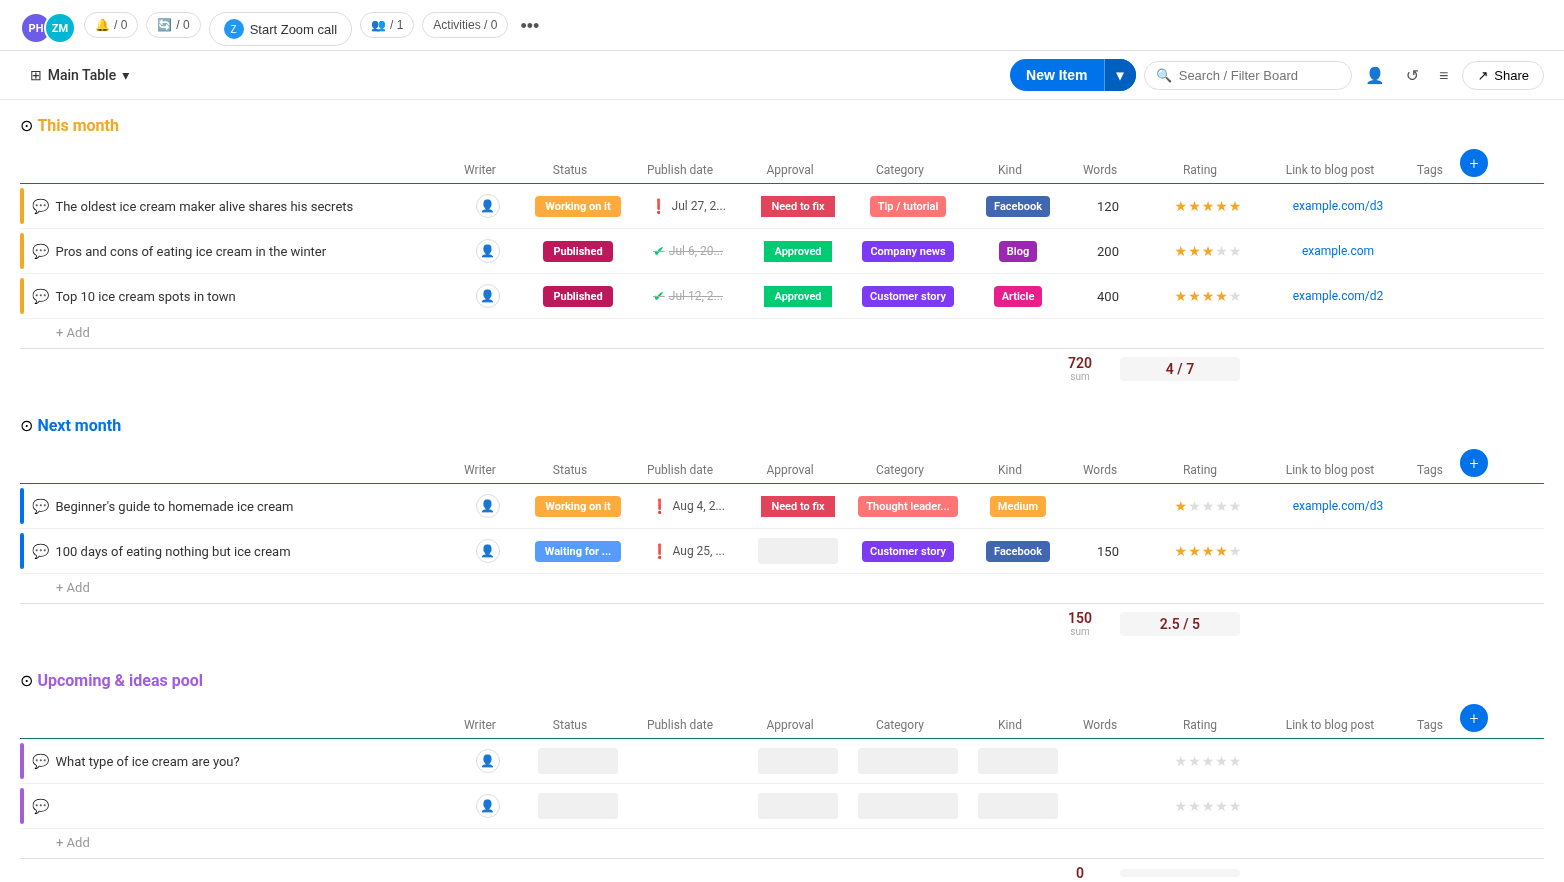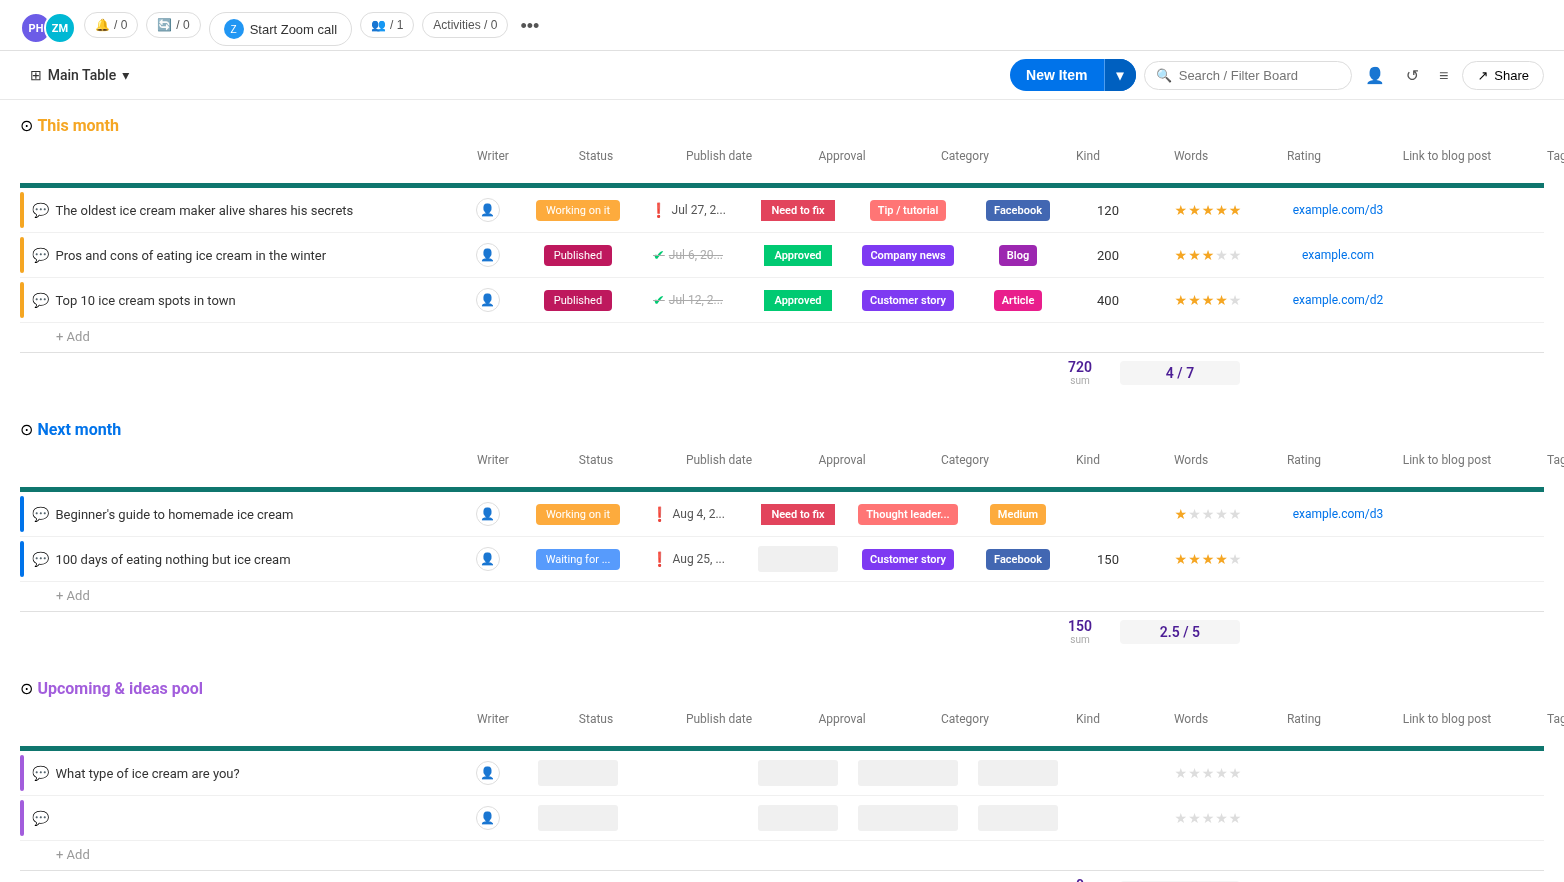--- a/index.html
+++ b/index.html
@@ -40,21 +40,21 @@
     
     .group { margin-bottom: 28px; }
     .group-header { display: flex; align-items: center; margin-bottom: 0; }
     .group-toggle { background: none; border: none; cursor: pointer; font-size: 16px; margin-right: 4px; }
     .group-title { font-size: 16px; font-weight: 700; }
     .group-title.yellow { color: #f5a623; }
     .group-title.blue { color: #0073ea; }
     .group-title.purple { color: #a25ddc; }
 
     
-    .col-headers { display: flex; align-items: flex-start; padding: 6px 0; border-bottom: 5px solid #0f766e; margin-top: 8px; color: #777; font-size: 12px; gap: 13px; }
+    .col-headers { display: flex; align-items: flex-end; padding: 6px 0; border-bottom: 1px solid #0f766e; margin-top: 8px; color: #777; font-size: 12px; }
     .col-name { flex: 0 0 420px; padding-left: 36px; }
     .col-writer { flex: 0 0 80px; text-align: center; }
     .col-status { flex: 0 0 100px; text-align: center; }
     .col-publish { flex: 0 0 120px; text-align: center; }
     .col-approval { flex: 0 0 100px; text-align: center; }
     .col-category { flex: 0 0 120px; text-align: center; }
     .col-kind { flex: 0 0 100px; text-align: center; }
     .col-words { flex: 0 0 80px; text-align: center; }
     .col-rating { flex: 0 0 120px; text-align: center; }
     .col-blog { flex: 0 0 140px; text-align: center; }
@@ -77,21 +77,21 @@
     .cell.status { flex: 0 0 100px; }
     .cell.publish { flex: 0 0 120px; }
     .cell.approval { flex: 0 0 100px; }
     .cell.category { flex: 0 0 120px; }
     .cell.kind { flex: 0 0 100px; }
     .cell.words { flex: 0 0 80px; }
     .cell.rating { flex: 0 0 120px; }
     .cell.blog { flex: 0 0 140px; }
     .cell.tags { flex: 0 0 60px; }
 
-    .status-badge { padding: 4px 10px; border-radius: 4px; color: white; font-size: 11px; font-weight: 400; white-space: nowrap; }
+    .status-badge { padding: 4px 10px; border-radius: 4px; color: white; font-size: 11px; font-weight: 700; white-space: nowrap; }
     .status-working { background: #fdab3d; }
     .status-published { background: #be185d; }
     .status-waiting { background: #579bfc; }
 
     .approval-badge { padding: 4px 10px; border-radius: 0; color: white; font-size: 11px; font-weight: 600; }
     .approval-fix { background: #e2445c; }
     .approval-approved { background: #00ca72; }
 
     .category-badge { padding: 4px 8px; border-radius: 4px; color: white; font-size: 11px; font-weight: 600; white-space: nowrap; }
     .cat-tip { background: #ff7575; }
@@ -115,21 +115,21 @@
     .blog-link { color: #0073ea; font-size: 12px; text-decoration: none; }
 
     .add-row { display: flex; align-items: center; padding: 6px 0 6px 36px; color: #999; font-size: 13px; cursor: pointer; }
 
     .group-summary { display: flex; align-items: center; padding: 6px 0; border-top: 1px solid #e0e0e0; margin-top: 2px; }
     .summary-spacer { flex: 0 0 420px; }
     .summary-cell { text-align: center; font-size: 11px; color: #777; }
     .summary-cell.words { flex: 0 0 80px; }
     .summary-cell.rating { flex: 0 0 120px; }
     .summary-cell.other { flex: 0 0 100px; }
-    .summary-val { font-size: 14px; font-weight: 600; color: #4c1d95; }
+    .summary-val { font-size: 14px; font-weight: 600; color: #7f1d1d; }
     .summary-label { font-size: 10px; color: #aaa; }
 
     .add-col-btn { width: 28px; height: 28px; border-radius: 50%; background: #0073ea; color: white; display: flex; align-items: center; justify-content: center; cursor: pointer; font-size: 16px; font-weight: 300; }
   </style>
 </head>
 <body>
 
 <div class="top-bar">
   <div class="top-right">
     <div class="avatar-group">

